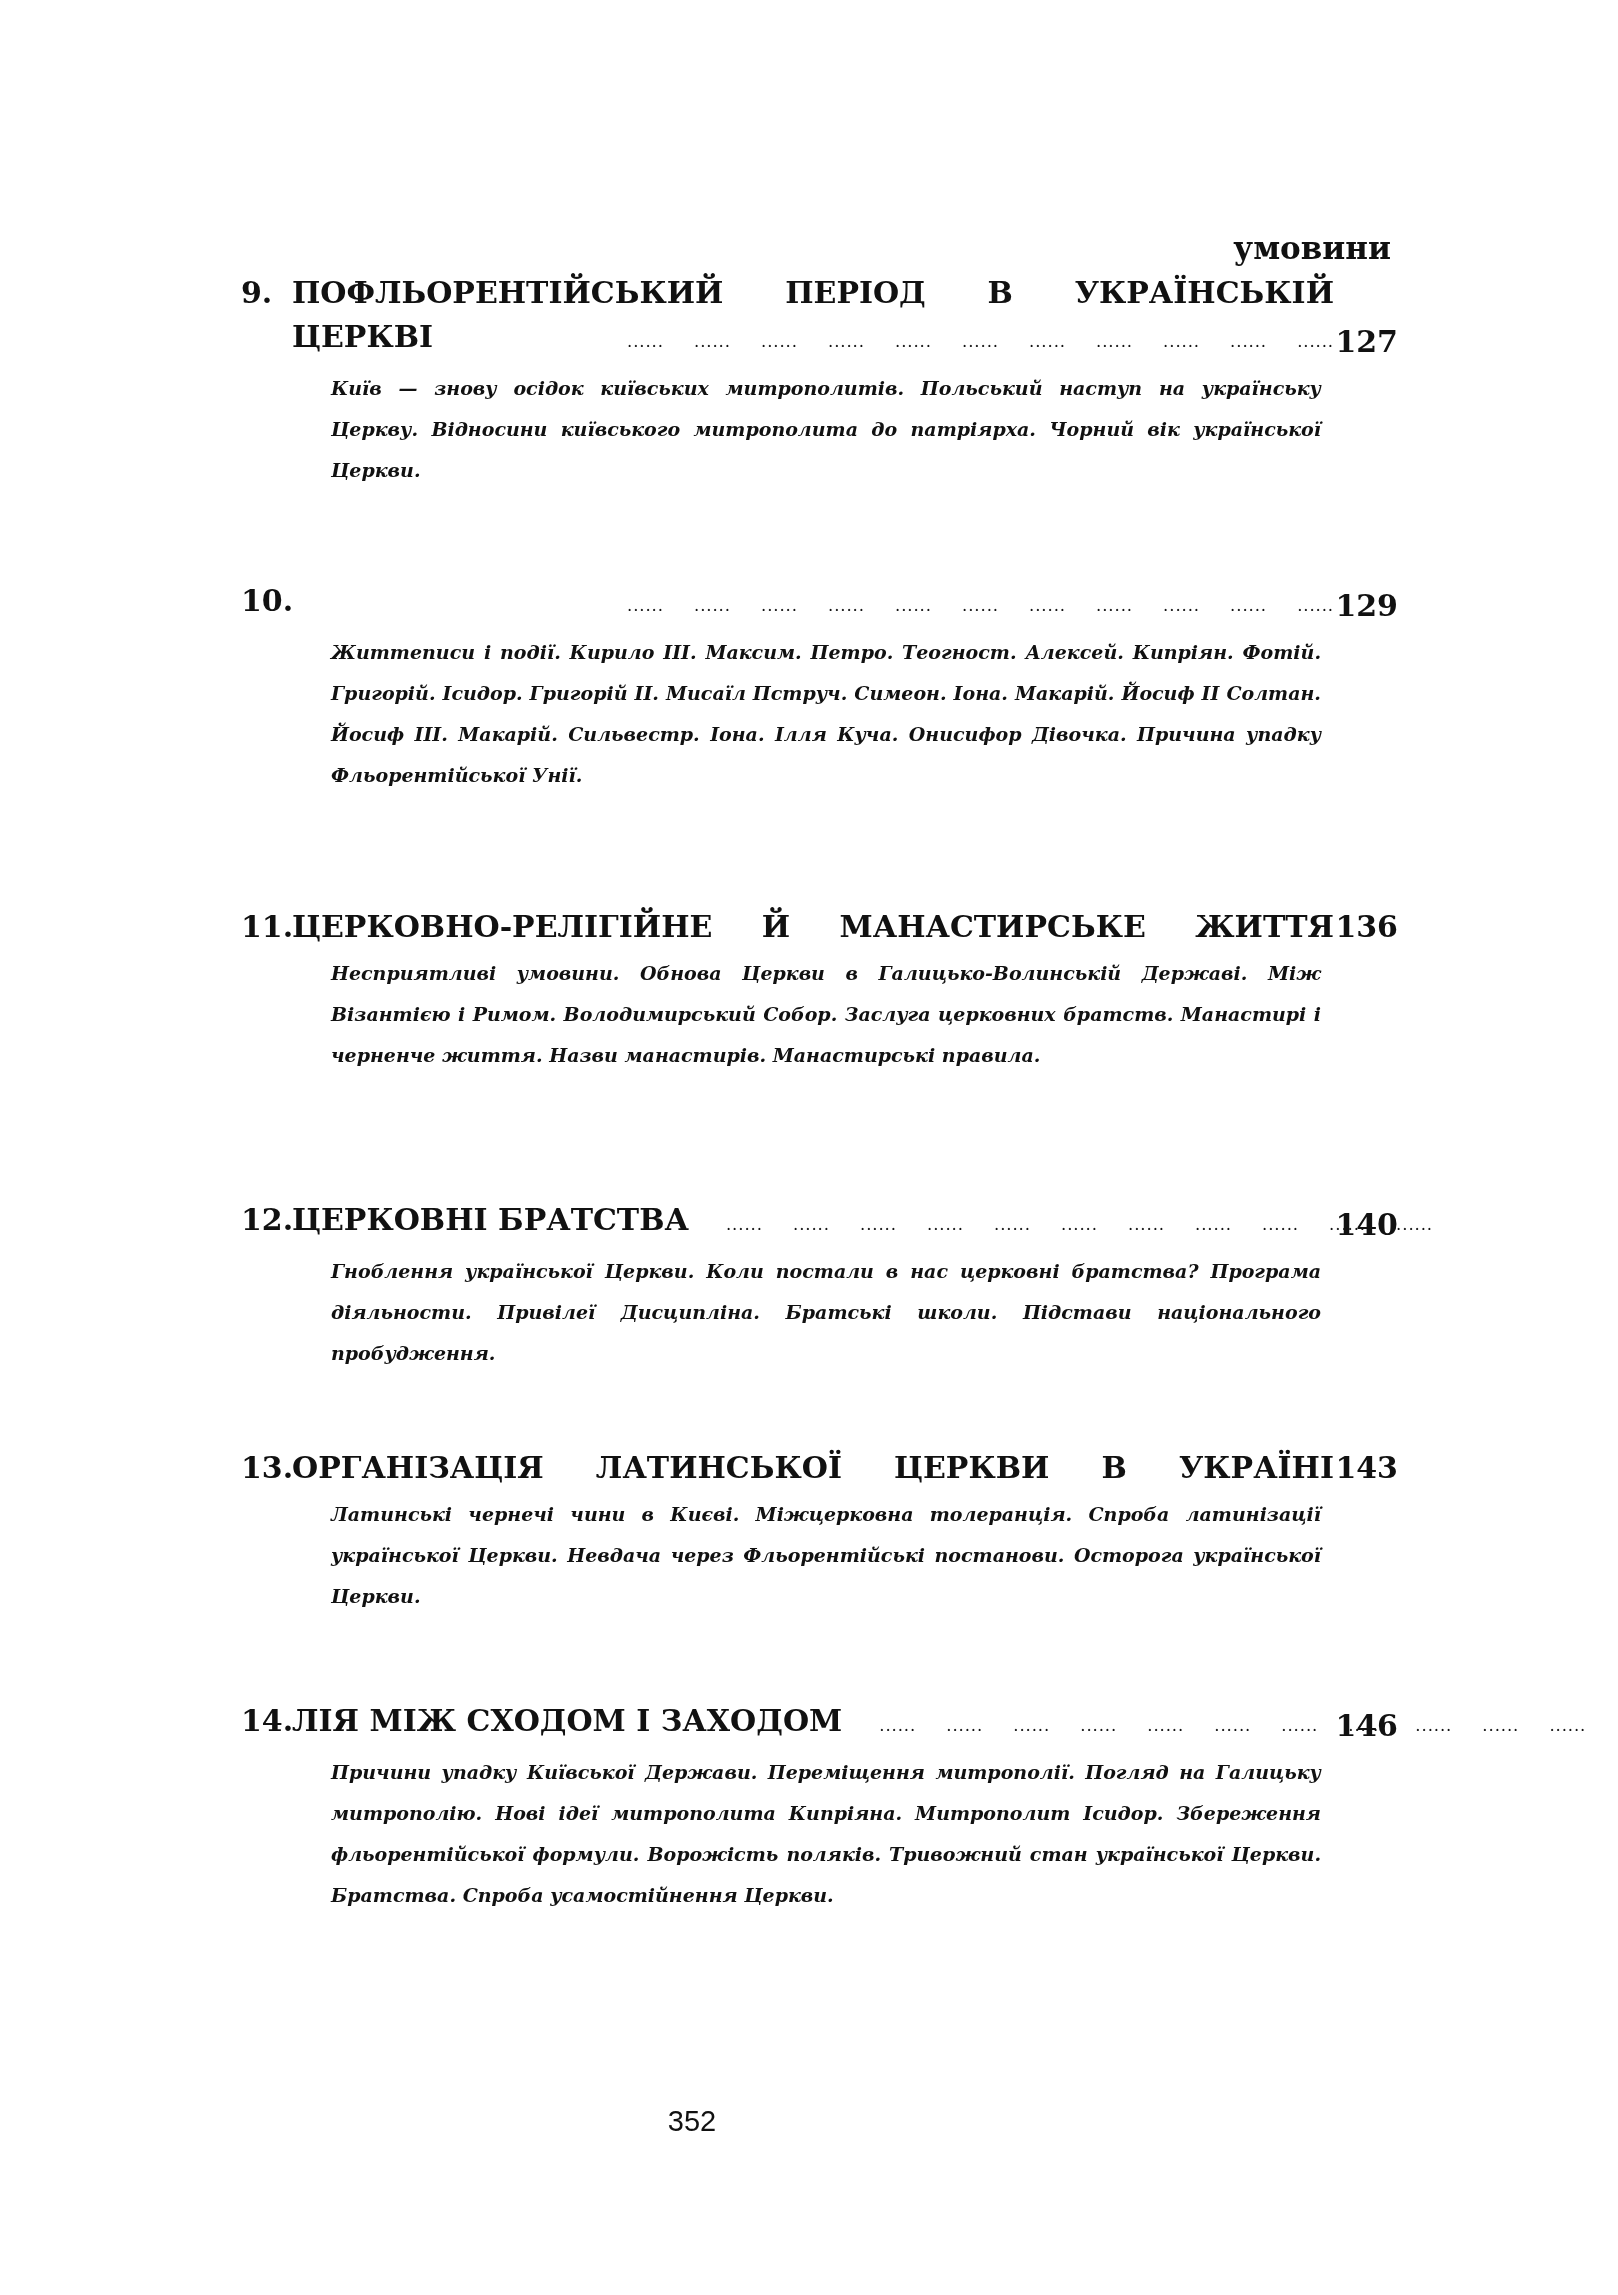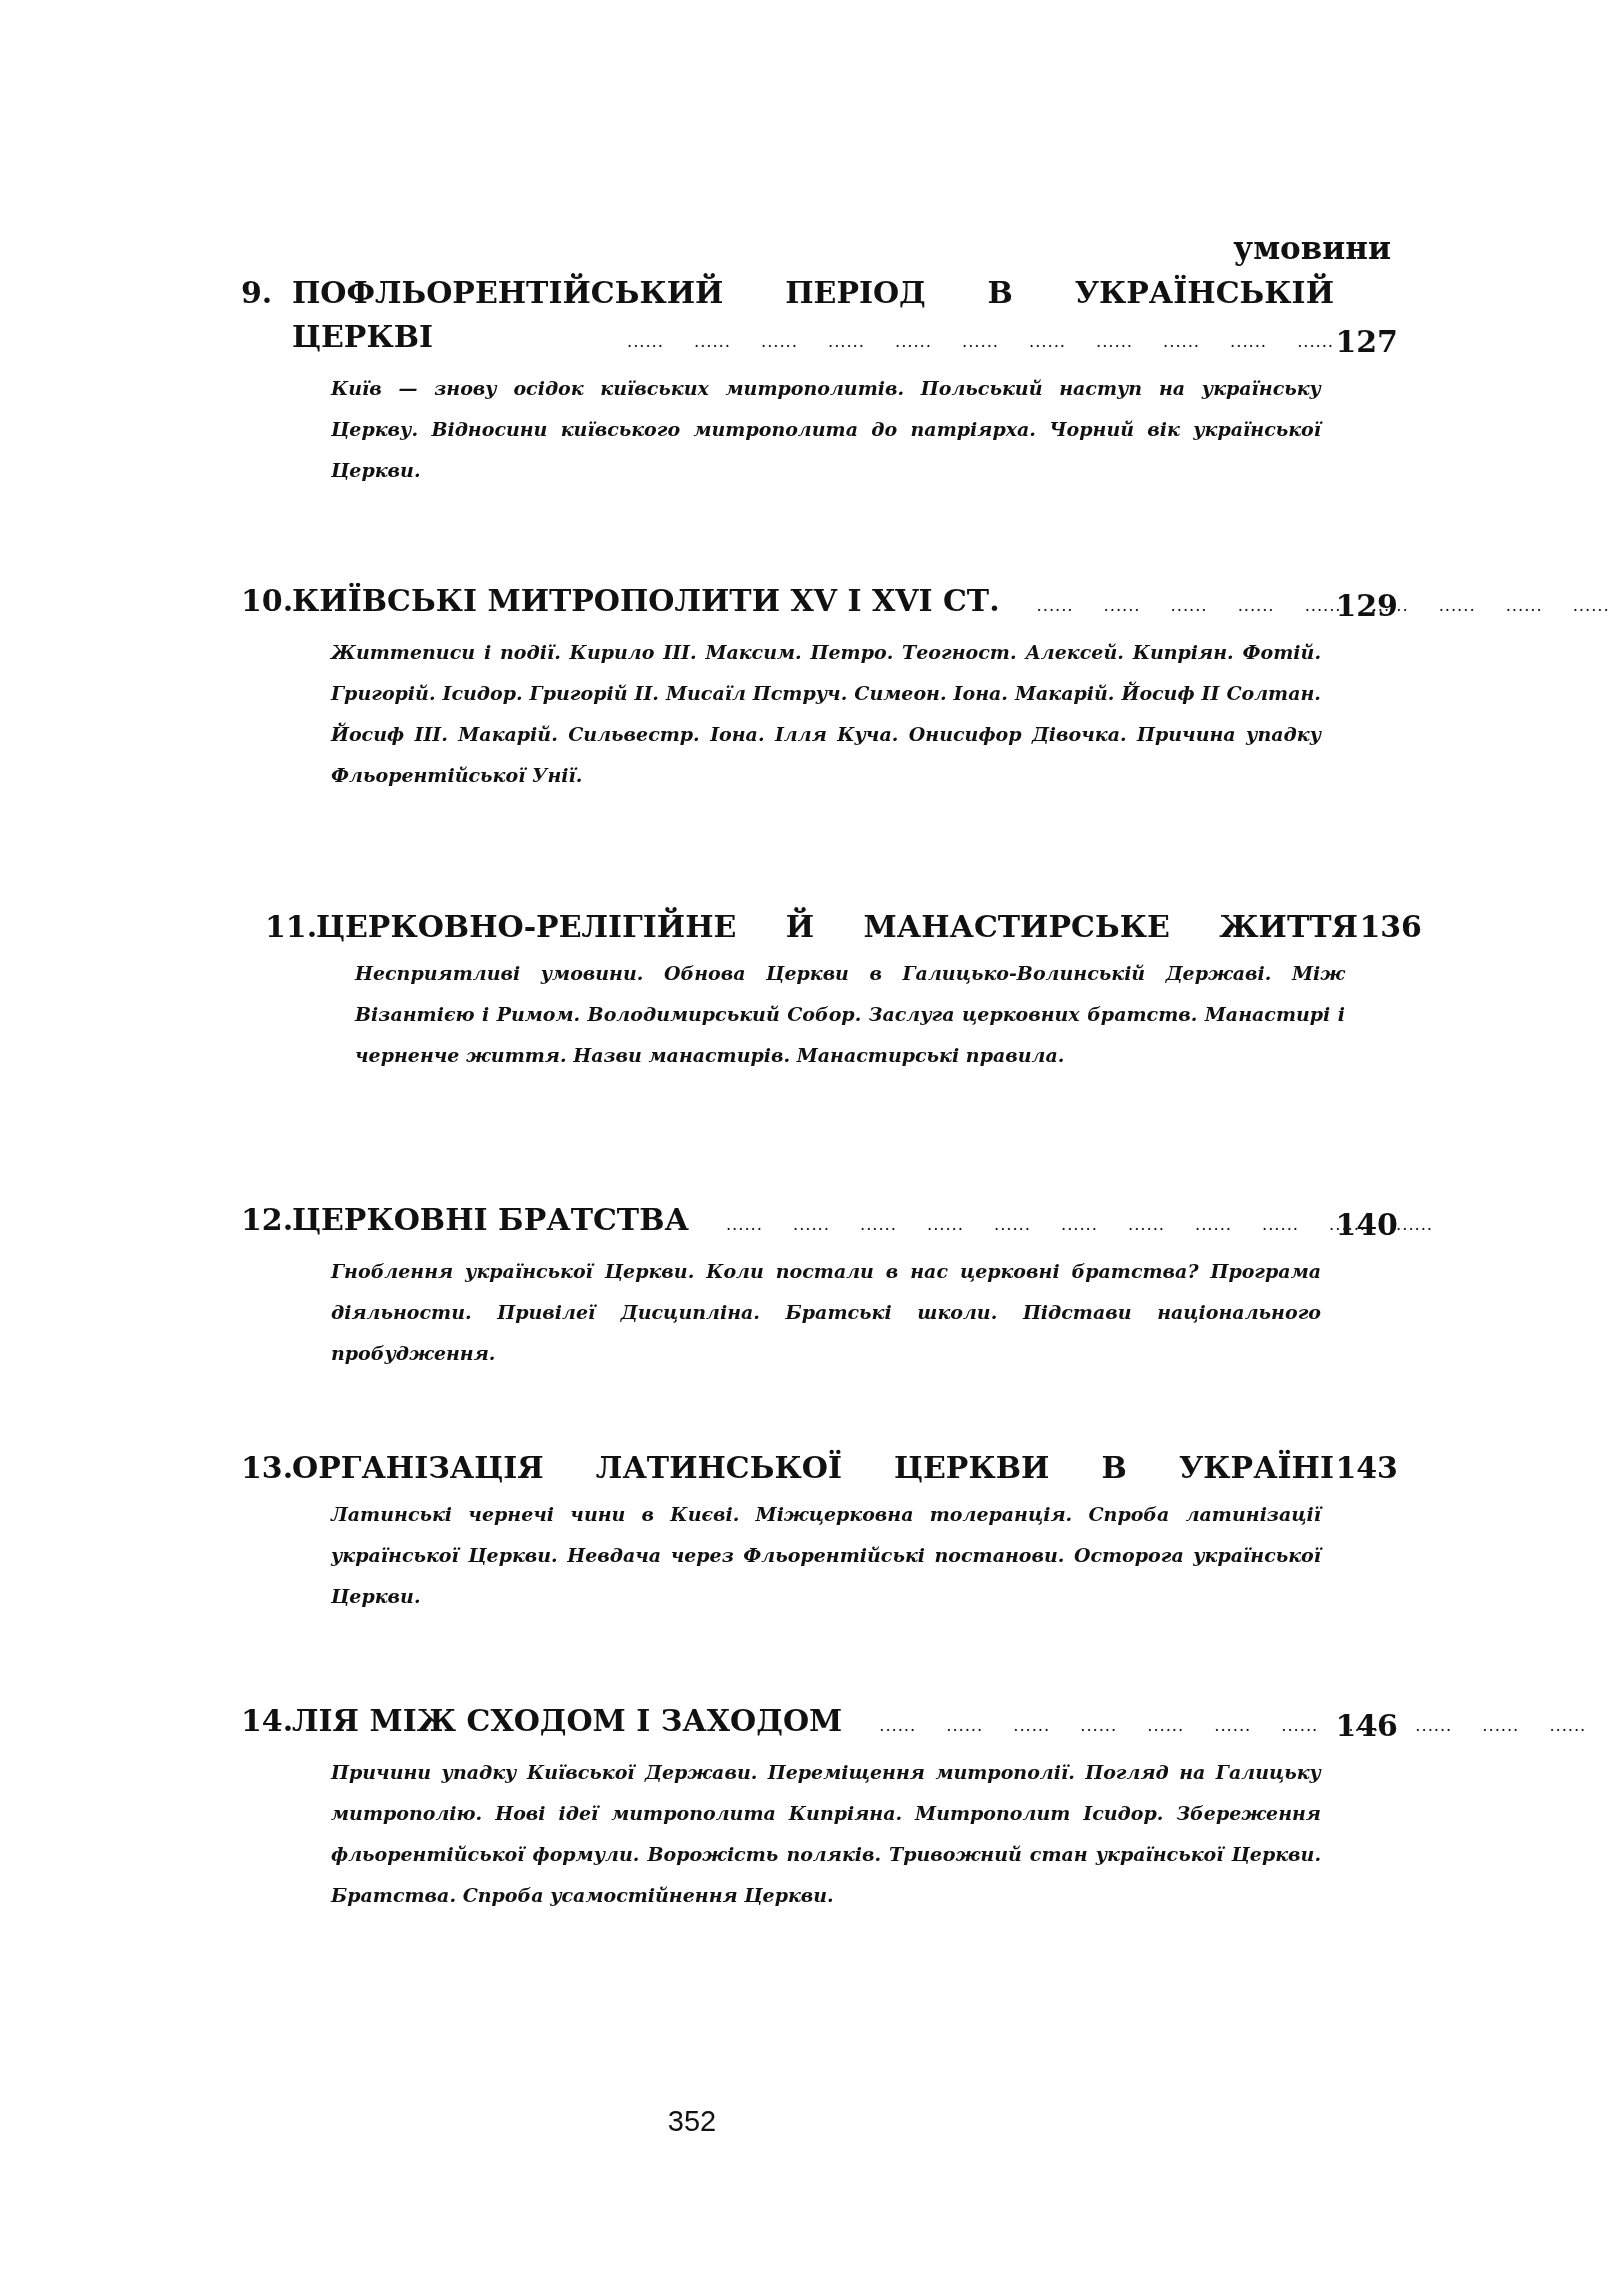--- a/index.html
+++ b/index.html
@@ -64,30 +64,29 @@
       <span class="page-num">127</span>
     </div>
     <div class="desc">Київ — знову осідок київських митрополитів. Польський наступ на українську Церкву. Відносини київського митрополита до патріярха. Чорний вік української Церкви.</div>
   </div>
 
   <div class="entry" style="top:579px;">
     <div class="head-line">
       <span class="num">10.</span>
       <div class="title-wrap">
         <span class="t2">
-            <span class="txt">КИЇВСЬКІ МИТРОПОЛИТИ XV І XVI СТ.</span>
             <span class="dots">...... ...... ...... ...... ...... ...... ...... ...... ...... ...... ......</span>
           </span>
       </div>
       <span class="page-num">129</span>
     </div>
     <div class="desc">Життеписи і події. Кирило III. Максим. Петро. Теогност. Алексей. Кипріян. Фотій. Григорій. Ісидор. Григорій II. Мисаїл Пструч. Симеон. Іона. Макарій. Йосиф II Солтан. Йосиф III. Макарій. Сильвестр. Іона. Ілля Куча. Онисифор Дівочка. Причина упадку Фльорентійської Унії.</div>
   </div>
 
-  <div class="entry" style="top:905px;margin-left:24px;">
+  <div class="entry" style="top:905px;">
     <div class="head-line">
       <span class="num">11.</span>
       <div class="title-wrap">
         <span class="t1">ЦЕРКОВНО-РЕЛІГІЙНЕ Й МАНАСТИРСЬКЕ ЖИТТЯ</span>
       </div>
       <span class="page-num">136</span>
     </div>
     <div class="desc">Несприятливі умовини. Обнова Церкви в Галицько-Волинській Державі. Між Візантією і Римом. Володимирський Собор. Заслуга церковних братств. Манастирі і черненче життя. Назви манастирів. Манастирські правила.</div>
   </div>
 

